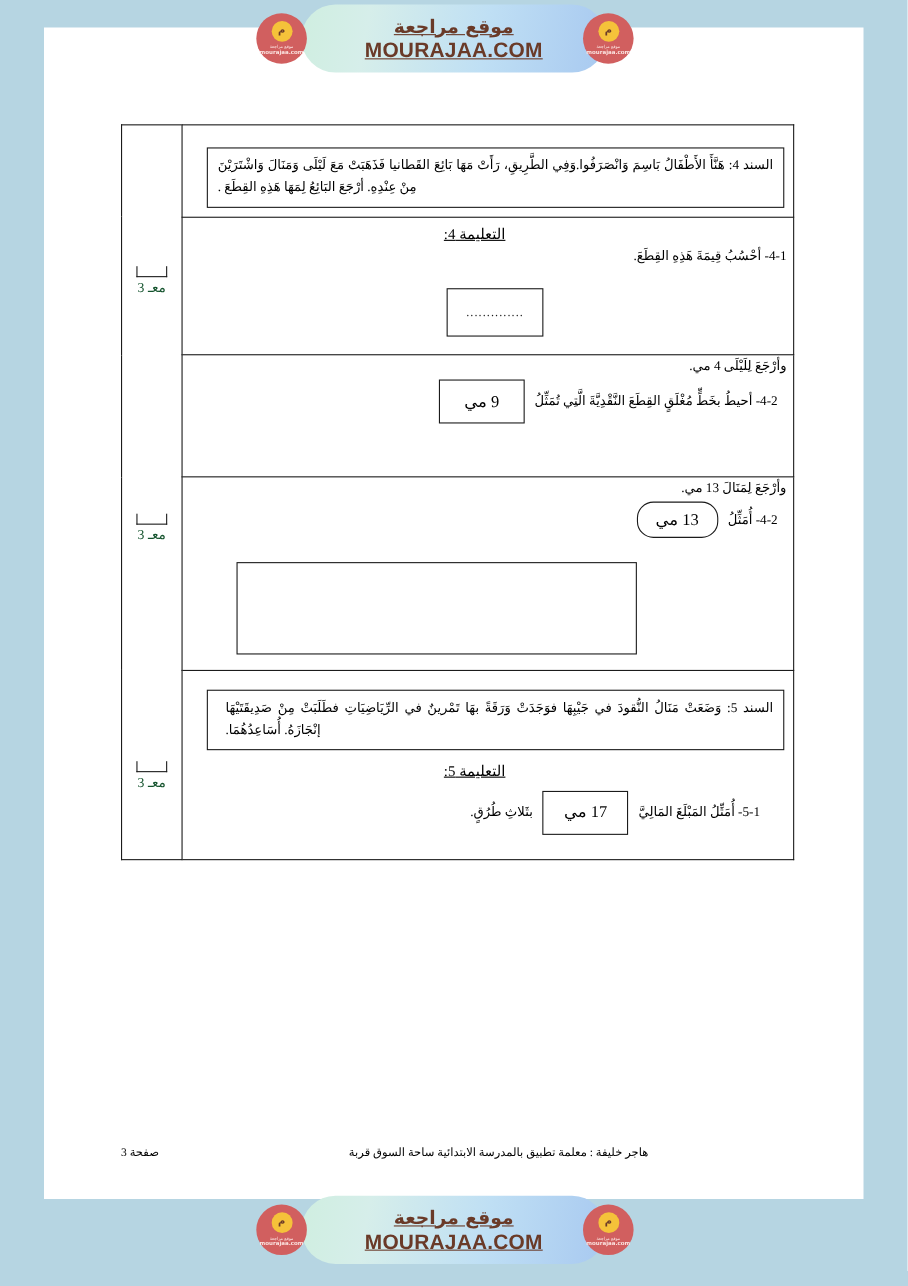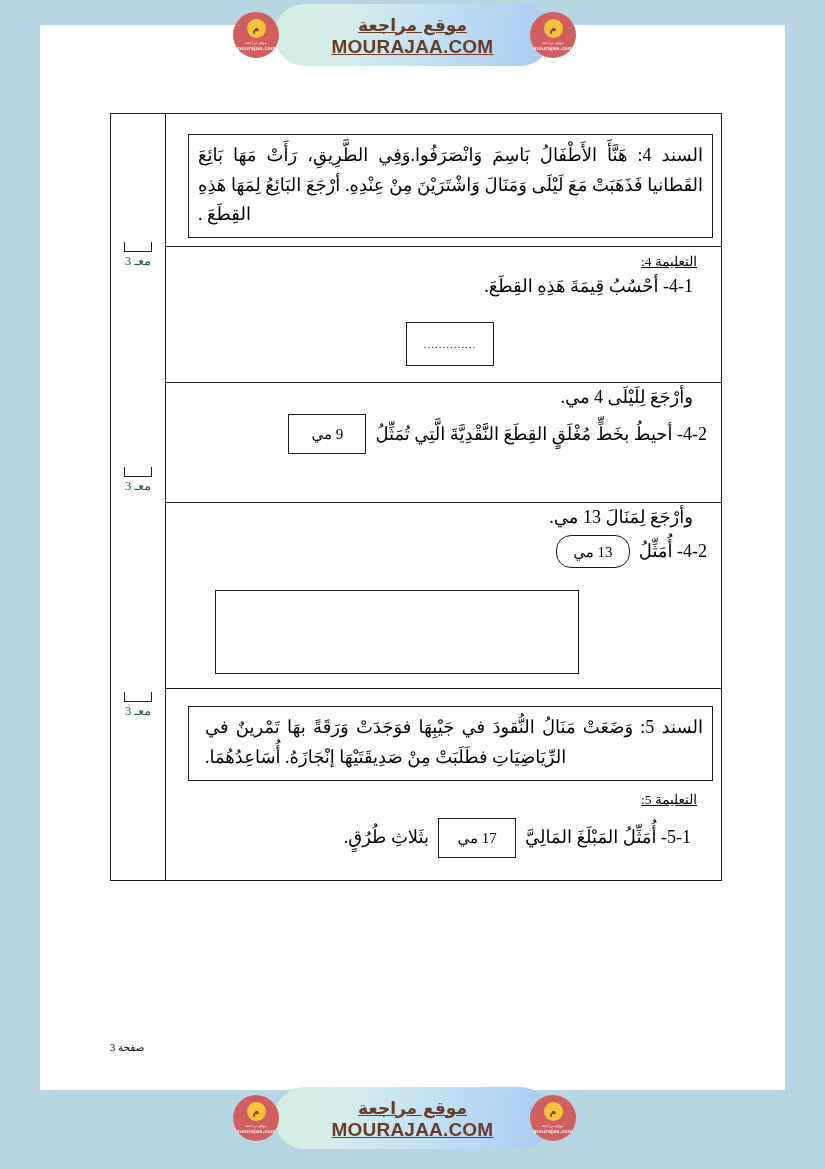--- a/index.html
+++ b/index.html
@@ -130,55 +130,55 @@
   .col-main   { width: 557px; }
   .col-margin { width: 55px; }
 
   .cell-pad { padding: 7px 10px 7px 10px; }
 
   
   .ar {
     direction: rtl;
     text-align: right;
     font-family: "Liberation Serif", "DejaVu Serif", serif;
-    font-size: 18px;
+    font-size: 12px;
     color: #000;
     line-height: 1.65;
   }
   .ar-just { text-align: justify; text-align-last: left; }
 
   
   .sanad-box {
     border: 1px solid #1b1b1b;
     margin: 20px 8px 8px 22px;
     padding: 6px 9px 7px 9px;
   }
   .sanad-box.second { margin: 17px 8px 10px 22px; padding-left: 16px; }
 
   
   .instr-head {
     direction: rtl;
-    text-align: right;
+    text-align: center;
     font-size: 13.5px;
     text-decoration: underline;
     margin: 6px 24px 2px 0;
   }
 
   .q-line {
     direction: rtl;
     text-align: right;
     font-size: 13.5px;
     margin: 2px 14px 0 0;
     display: flex;
     flex-direction: row;
     justify-content: flex-start;
     align-items: center;
     gap: 9px;
   }
-  .q-right { margin-right: 28px; text-align: right; }
+  .q-right { margin-right: 6px; text-align: right; }
 
   
   .chip {
     display: inline-flex;
     align-items: center;
     justify-content: center;
     border: 1px solid #1b1b1b;
     font-size: 15px;
     direction: rtl;
     white-space: nowrap;
@@ -334,20 +334,21 @@
         </div>
         <div class="spacer-md"></div>
       </td>
     </tr>
   </tbody>
     </table>
 
   <div class="footer">
     <div class="footer-row">
       <div class="footer-center">
+        <div>هاجر خليفة : معلمة تطبيق بالمدرسة الابتدائية ساحة السوق قربة</div>
       </div>
       <div class="footer-page">صفحة 3</div>
     </div>
   </div>
 
 </div>
 
 <div class="banner top">
   <div class="banner-pill"></div>
 

